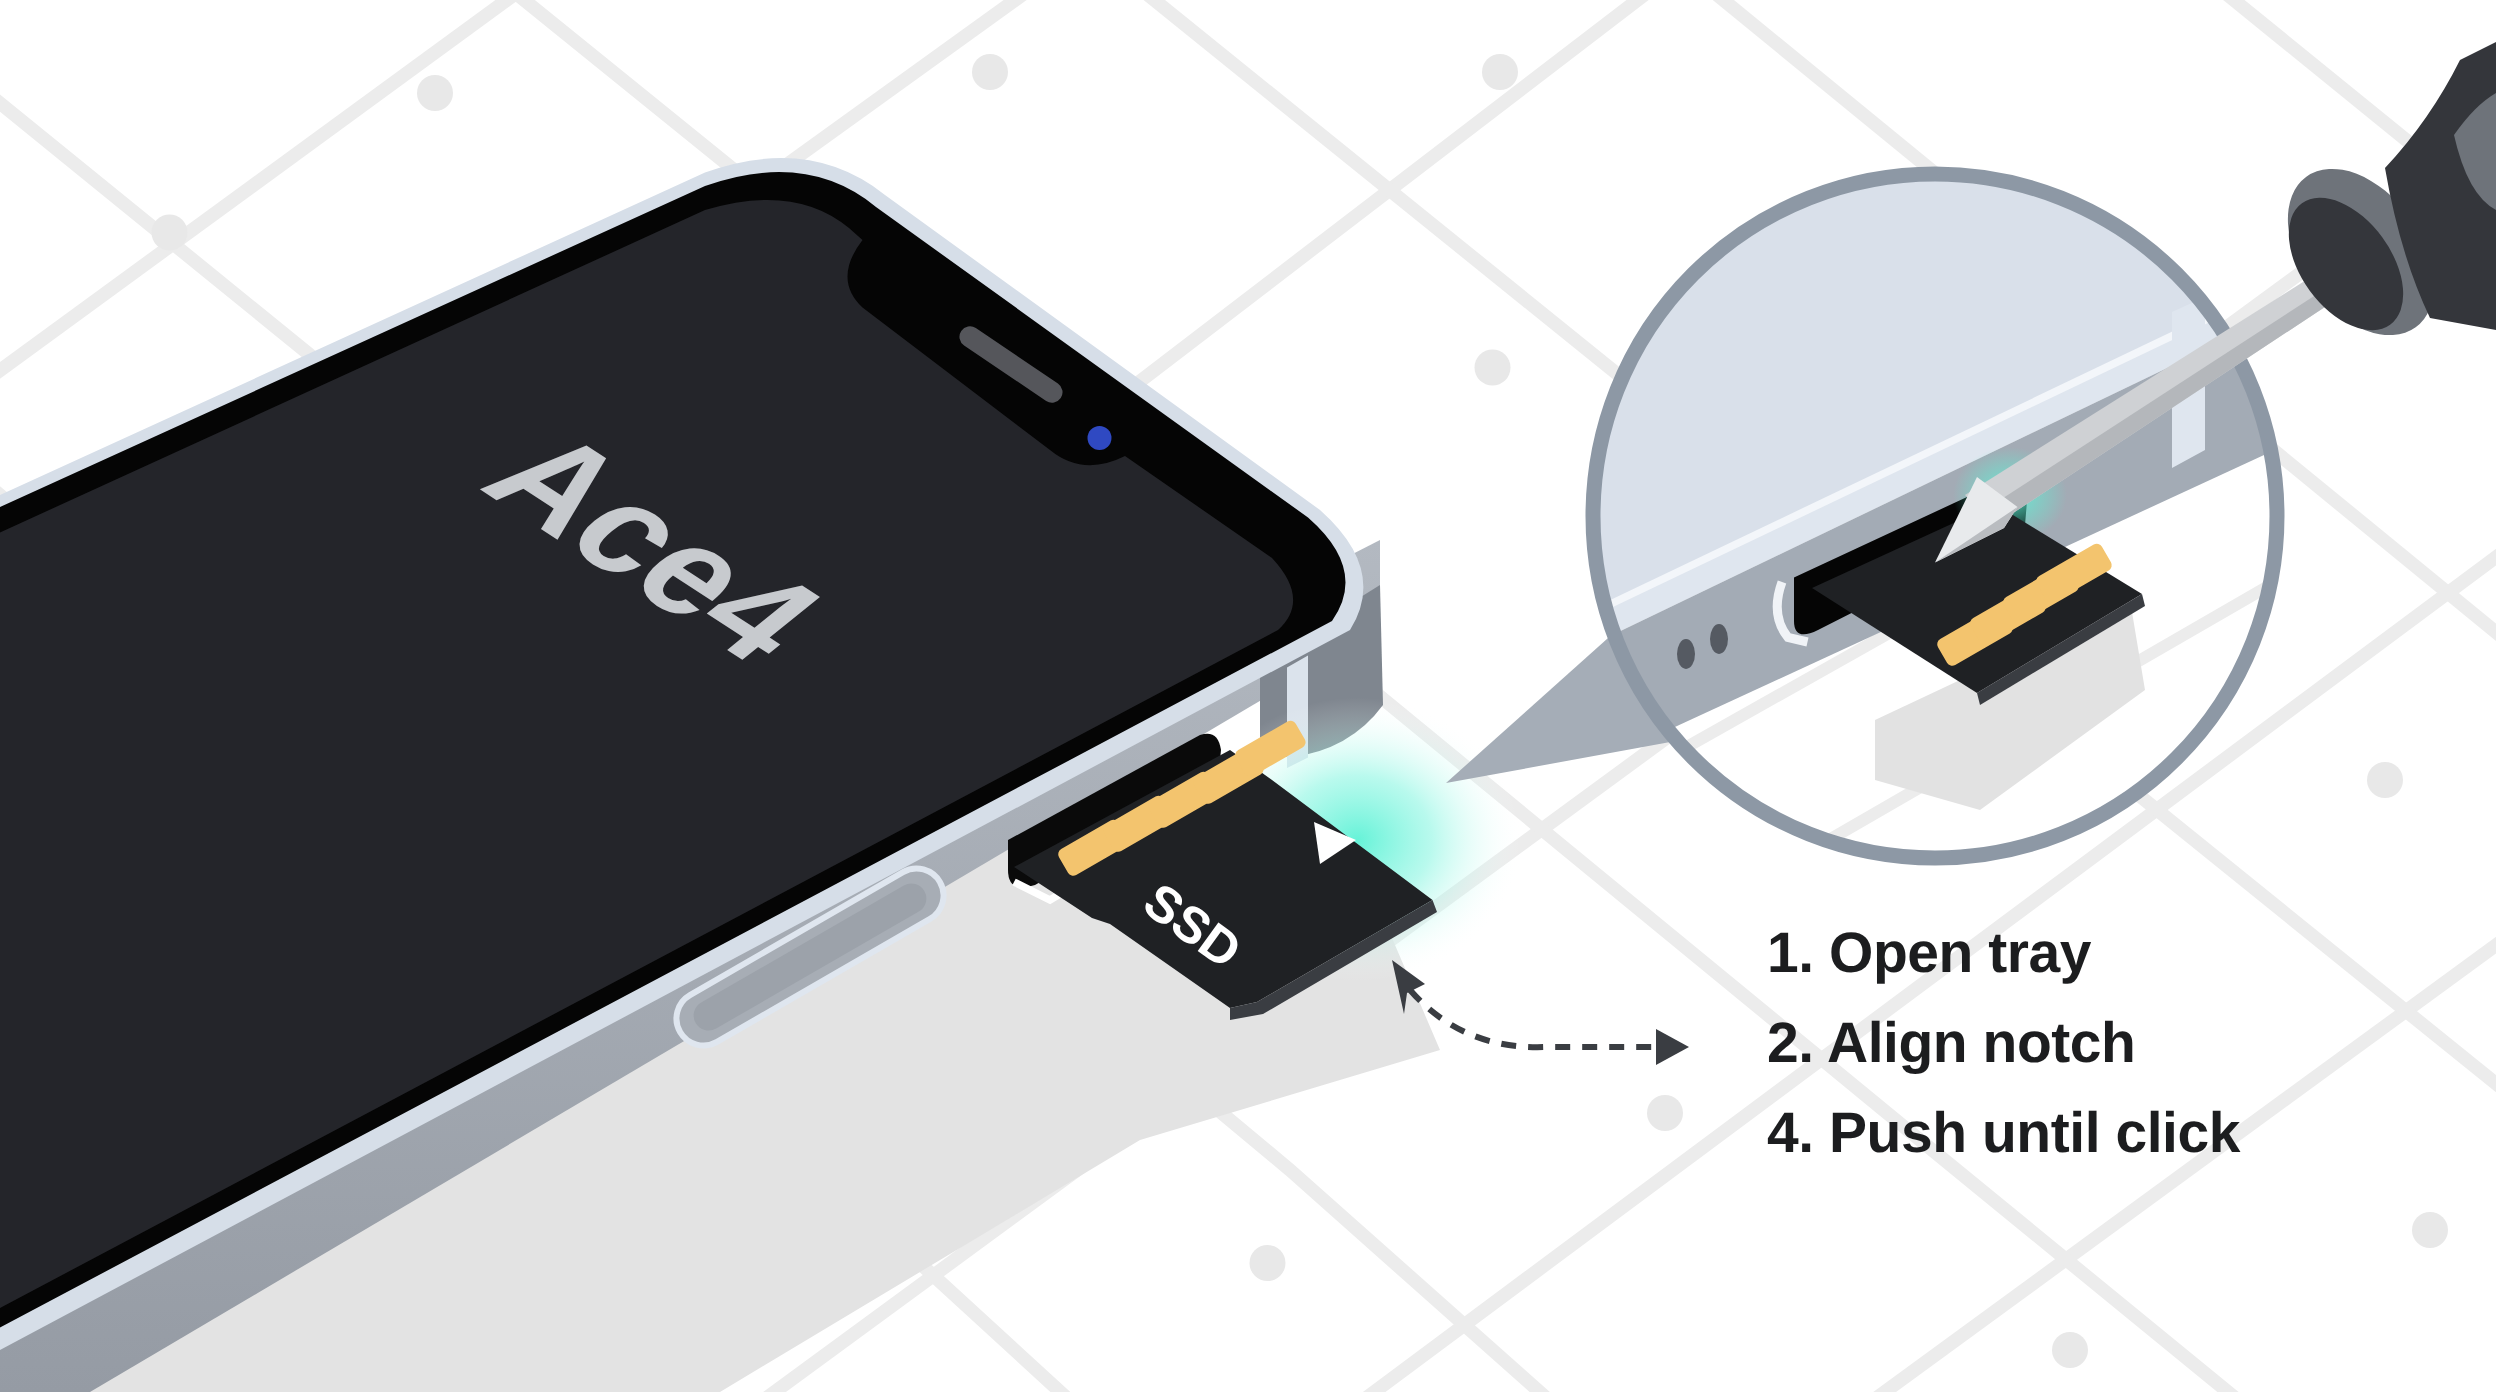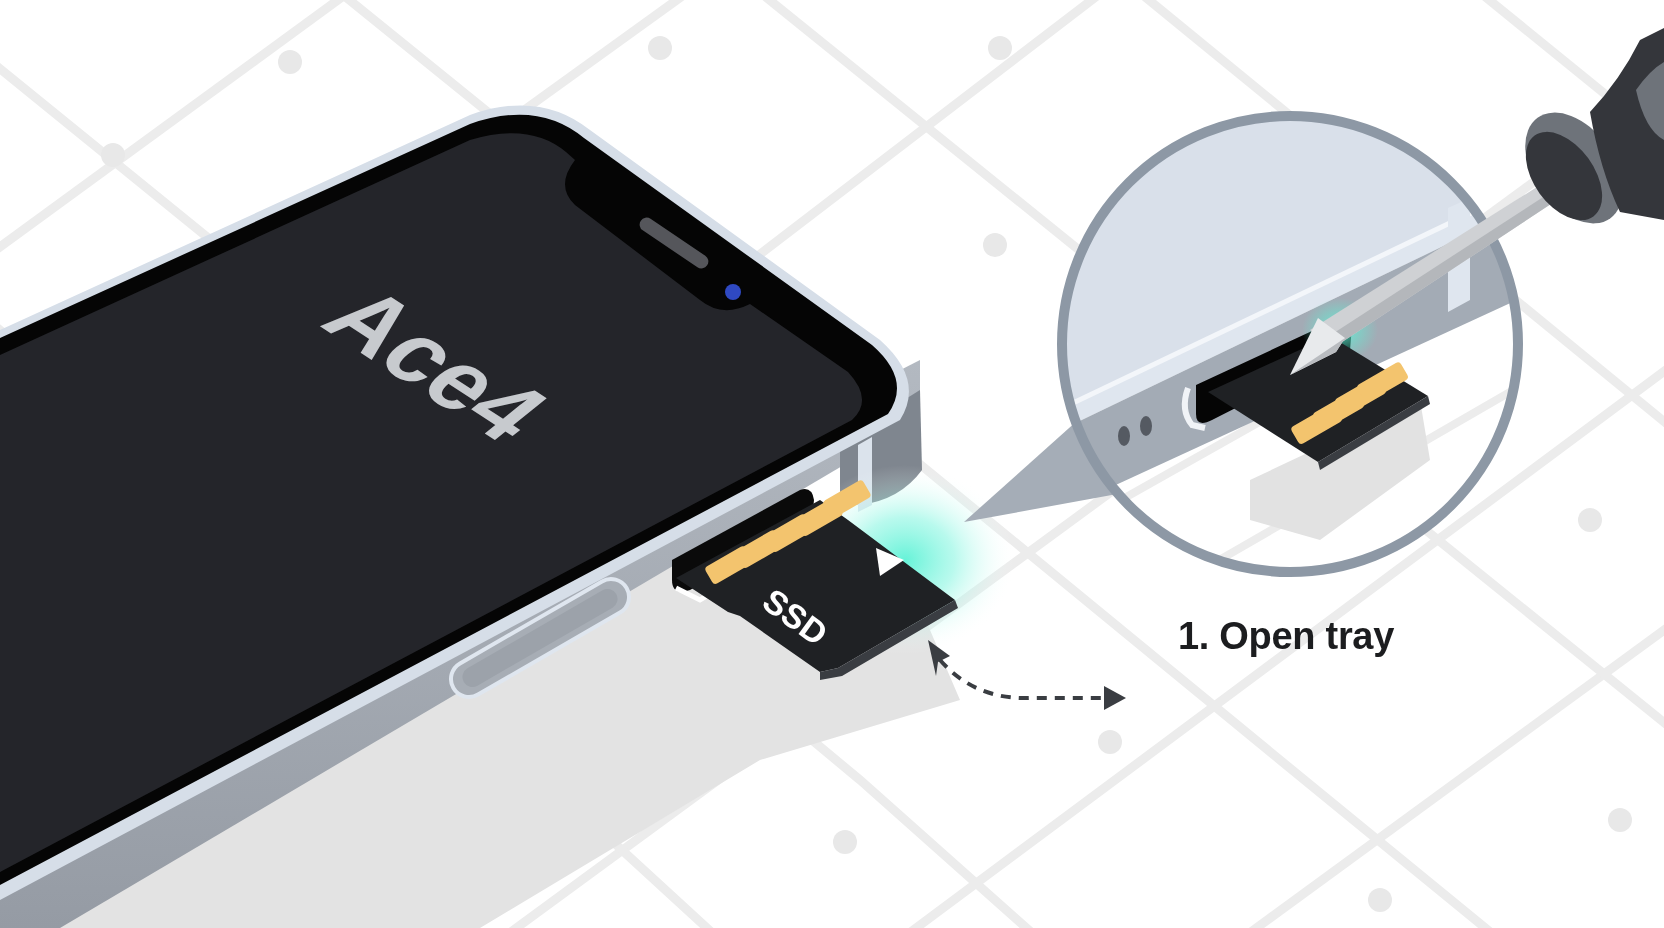--- a/index.html
+++ b/index.html
@@ -182,15 +182,17 @@
       <ellipse cx="1574" cy="168" rx="40" ry="62" fill="#6e737a" transform="rotate(-36 1574 168)"></ellipse>
       <ellipse cx="1564" cy="176" rx="30" ry="50" fill="#34363b" transform="rotate(-36 1564 176)"></ellipse>
 
       <path d="M1590 112 Q1620 80 1640 40 L1664 28 L1664 220 L1620 212 Q1600 170 1590 112 Z" fill="#34363b"></path>
       <path d="M1636 90 Q1650 70 1664 62 L1664 140 Q1645 130 1636 90 Z" fill="#6e737a"></path>
     </g>
   </svg>
 
   <ol class="steps">
     <li><span>1.</span> <span>Open tray</span></li>
+    <li><span>2.</span> <span>Align notch</span></li>
+    <li><span>4.</span> <span>Push until click</span></li>
   </ol>
 
 </div>
 
 </body></html>

